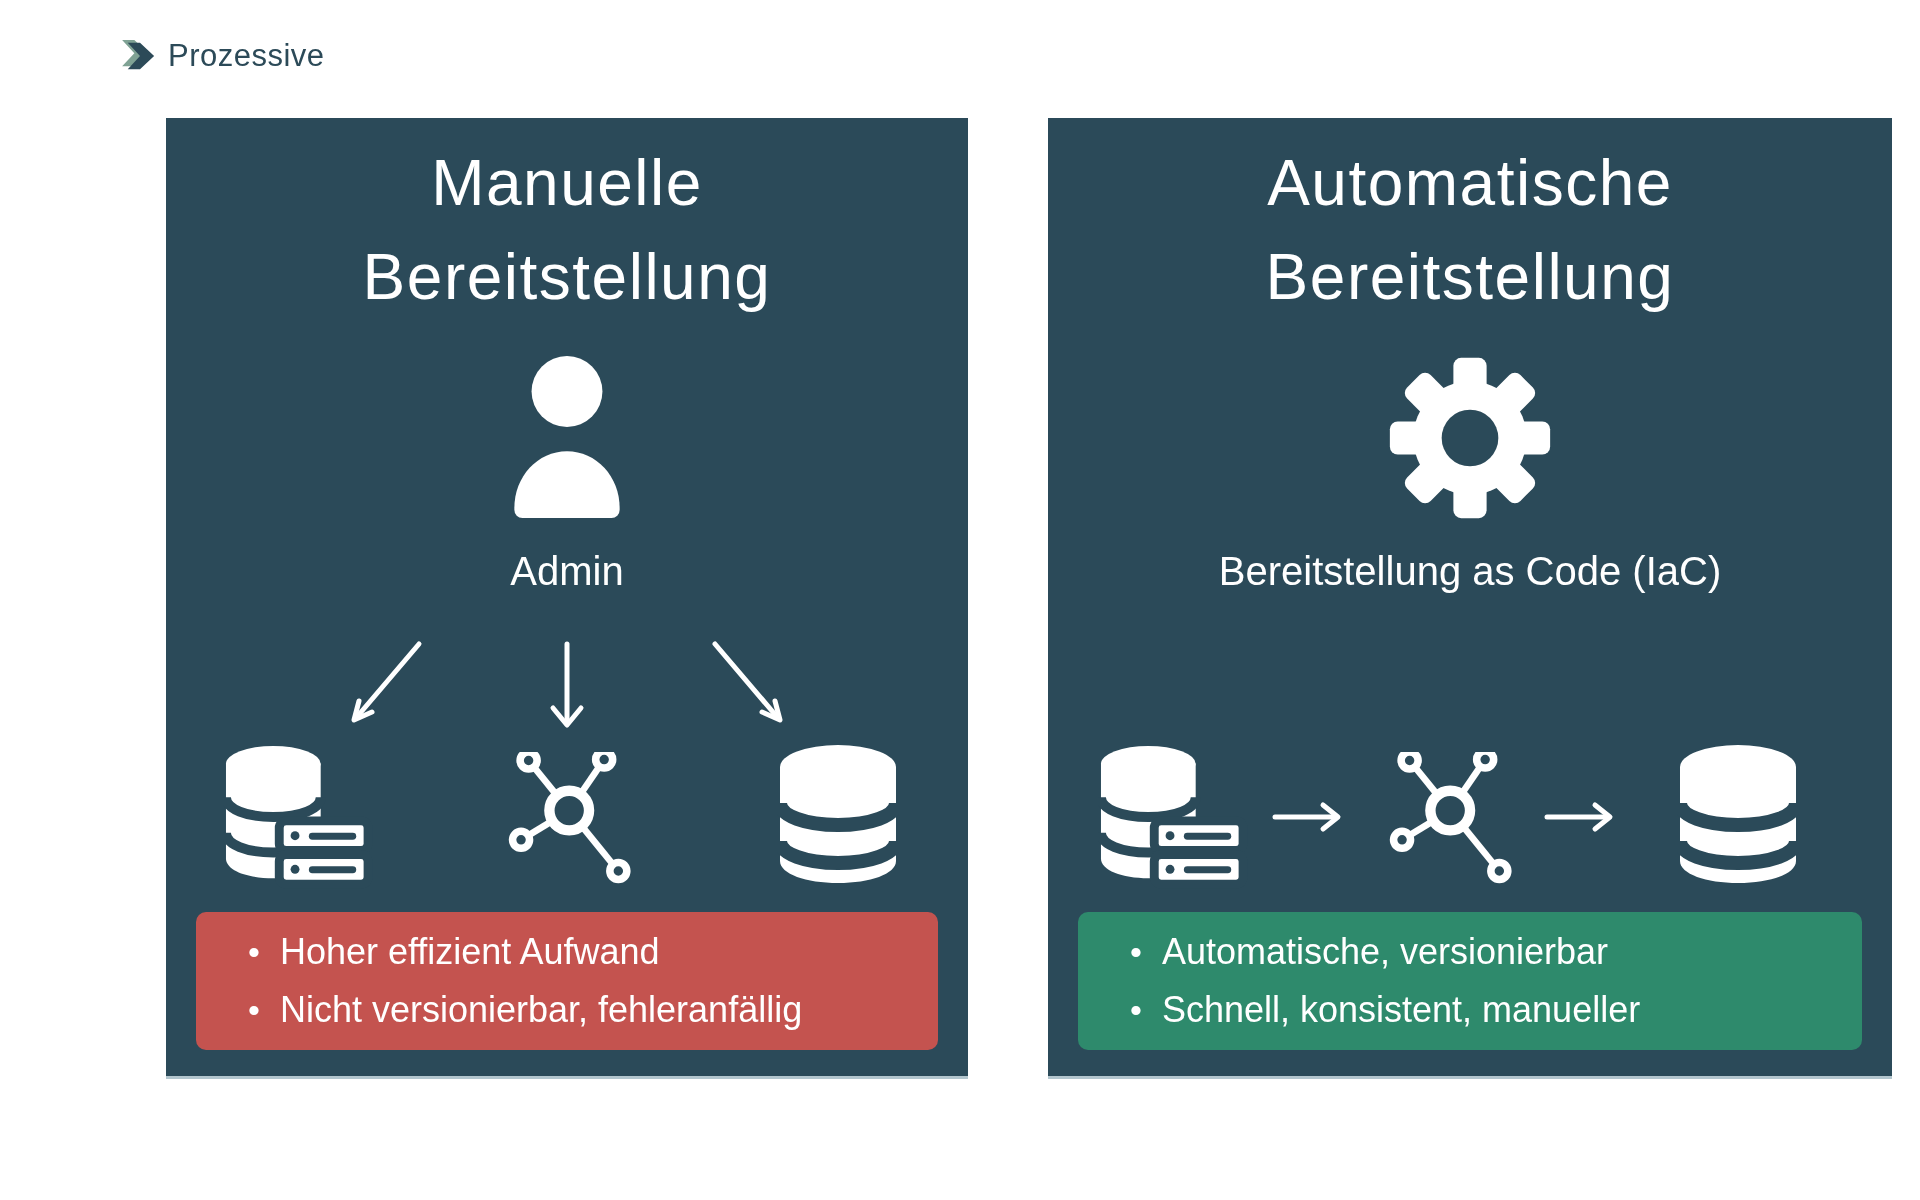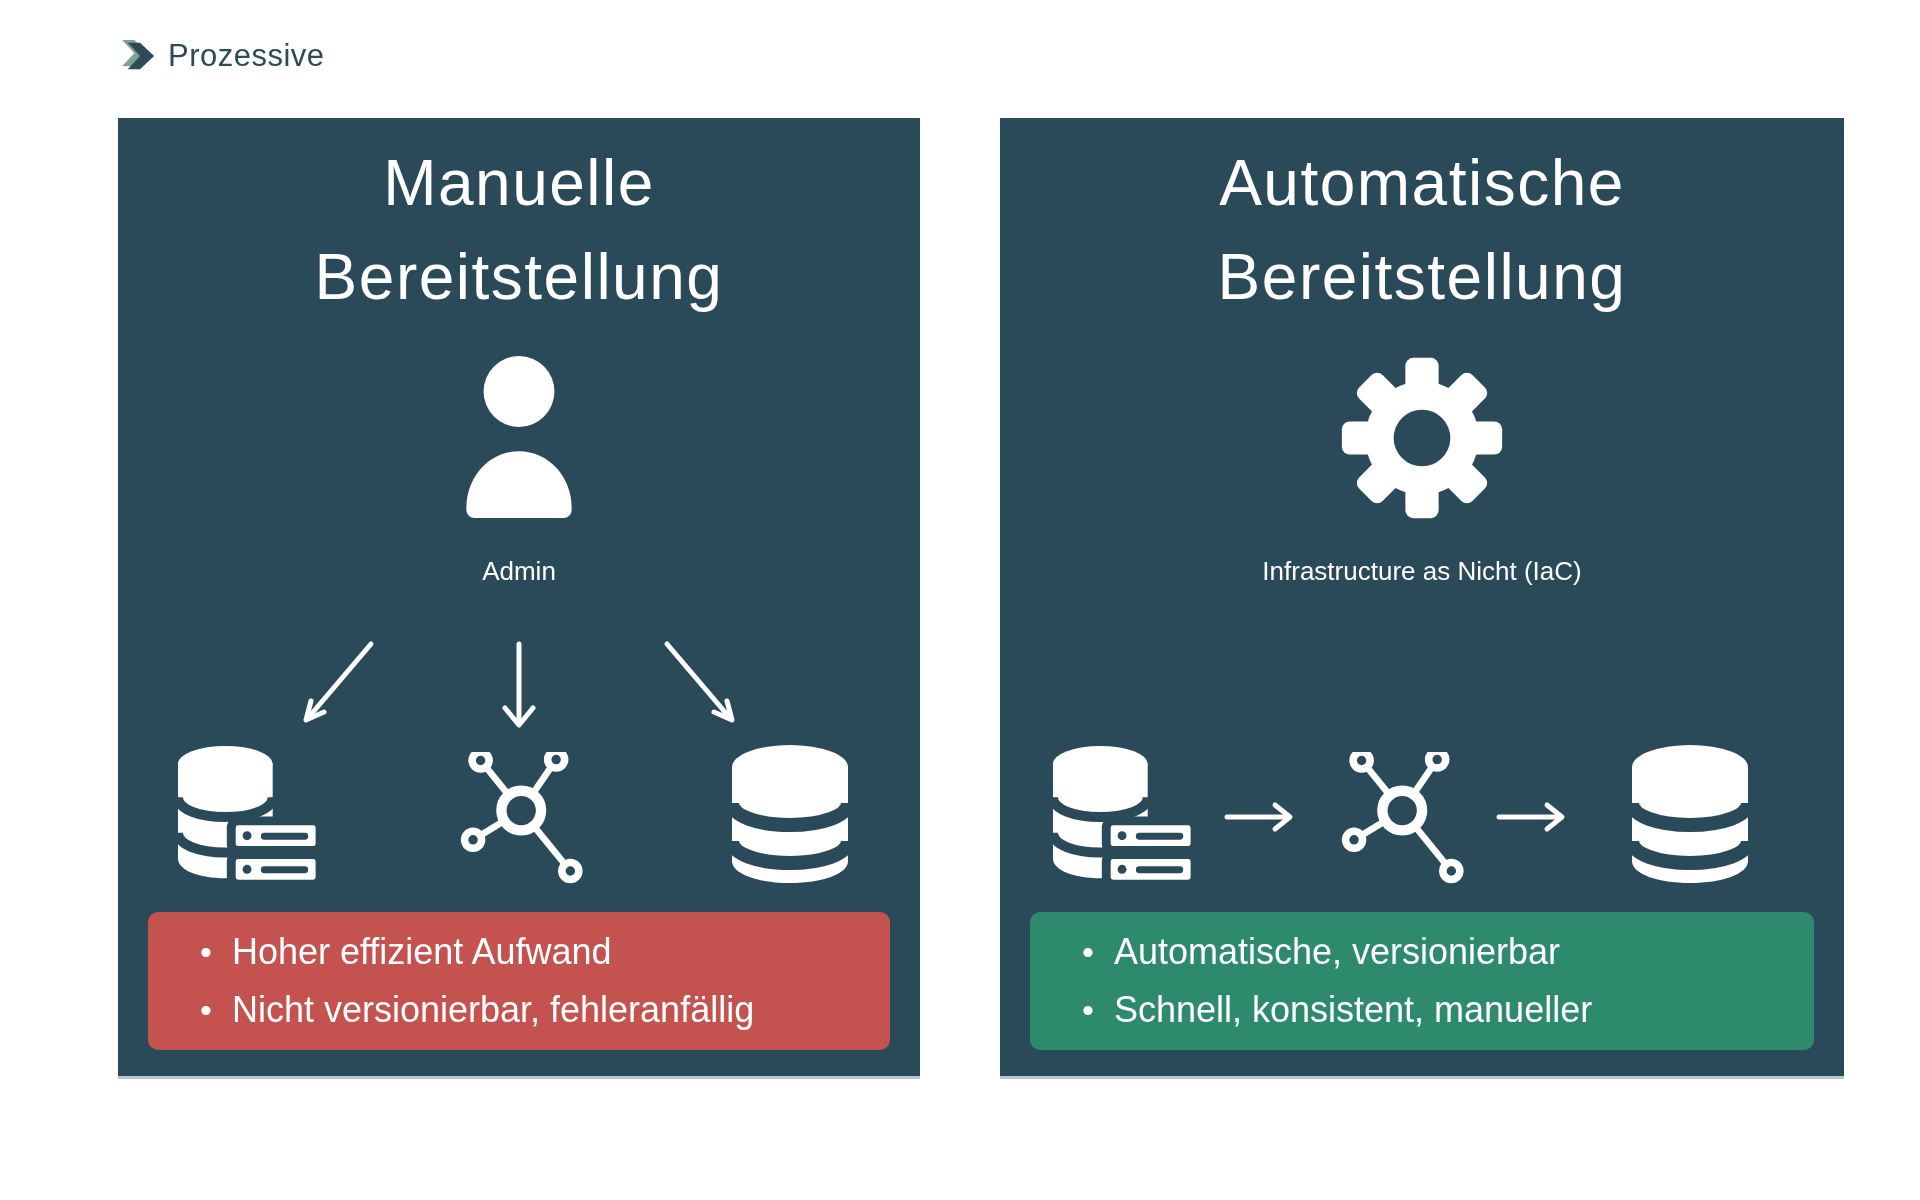--- a/index.html
+++ b/index.html
@@ -10,34 +10,34 @@
   .canvas{
     position:relative;width:1920px;height:1200px;background:#ffffff;overflow:hidden;
     font-family:"Liberation Sans",sans-serif;
   }
   
   .logo{position:absolute;left:122px;top:38px;display:flex;align-items:center;gap:10px;}
   .logo-text{font-size:31px;color:#2c4a58;letter-spacing:.5px;font-weight:400;}
   
   .panel{
     position:absolute;top:118px;width:802px;height:958px;background:var(--panel);
-    border-bottom:3px solid #b3c6ce;color:#fff;
+    border-bottom:3px solid #b3c6ce;color:#fff;margin-left:48px;
   }
   .panel.left{left:118px;}
   .panel.right{left:1000px;width:800px;padding-left:44px;}
   .panel-title{
     position:absolute;top:18px;left:0;right:0;text-align:center;
     font-size:64px;font-weight:300;line-height:94px;letter-spacing:1.5px;color:#fff;
   }
   .center-icon{position:absolute;left:50%;transform:translateX(-50%);}
   .person-wrap{top:238px;}
   .gear-wrap{top:234px;}
   .center-label{
     position:absolute;top:430px;left:0;right:0;height:46px;line-height:46px;
-    text-align:center;font-size:26px;color:#fff;
+    text-align:center;font-size:40px;color:#fff;
   }
   .fan-arrows{position:absolute;top:520px;left:0;}
   .icon-row{position:absolute;top:622px;left:0;right:0;height:150px;}
   .icon-abs{position:absolute;}
   
   .bullet-box{
     position:absolute;left:30px;right:30px;bottom:26px;height:138px;border-radius:10px;
     display:flex;flex-direction:column;justify-content:center;gap:14px;
     padding-left:52px;box-sizing:border-box;
   }
@@ -153,21 +153,21 @@
           <rect x="71" y="6" width="34" height="38" rx="8" transform="rotate(180 88 88)"></rect>
           <rect x="71" y="6" width="34" height="38" rx="8" transform="rotate(225 88 88)"></rect>
           <rect x="71" y="6" width="34" height="38" rx="8" transform="rotate(270 88 88)"></rect>
           <rect x="71" y="6" width="34" height="38" rx="8" transform="rotate(315 88 88)"></rect>
           <circle cx="88" cy="88" r="58"></circle>
         </g>
         <circle cx="88" cy="88" r="29" fill="#2b4a59"></circle>
       </svg>
     </div>
 
-    <div class="center-label">Infrastructure as Nicht (IaC)</div>
+    <div class="center-label">Bereitstellung as Code (IaC)</div>
 
     <div class="icon-row">
       <span class="icon-abs" style="left:50px;top:2px;">
         <svg width="150" height="148" viewBox="0 0 150 150">
           <ellipse cx="50" cy="22" rx="48" ry="18" fill="#fff"></ellipse>
           <path d="M2 22 v96 c0 12 21 20 48 20 s48 -8 48 -20 V22" fill="#fff"></path>
           <path d="M2 56 c0 12 21 20 48 20 s48 -8 48 -20" fill="none" stroke="#2b4a59" stroke-width="10"></path>
           <path d="M2 92 c0 12 21 20 48 20 s48 -8 48 -20" fill="none" stroke="#2b4a59" stroke-width="10"></path>
           <rect x="56" y="80" width="90" height="30" rx="7" fill="#fff" stroke="#2b4a59" stroke-width="9"></rect>
           <rect x="56" y="114" width="90" height="30" rx="7" fill="#fff" stroke="#2b4a59" stroke-width="9"></rect>

